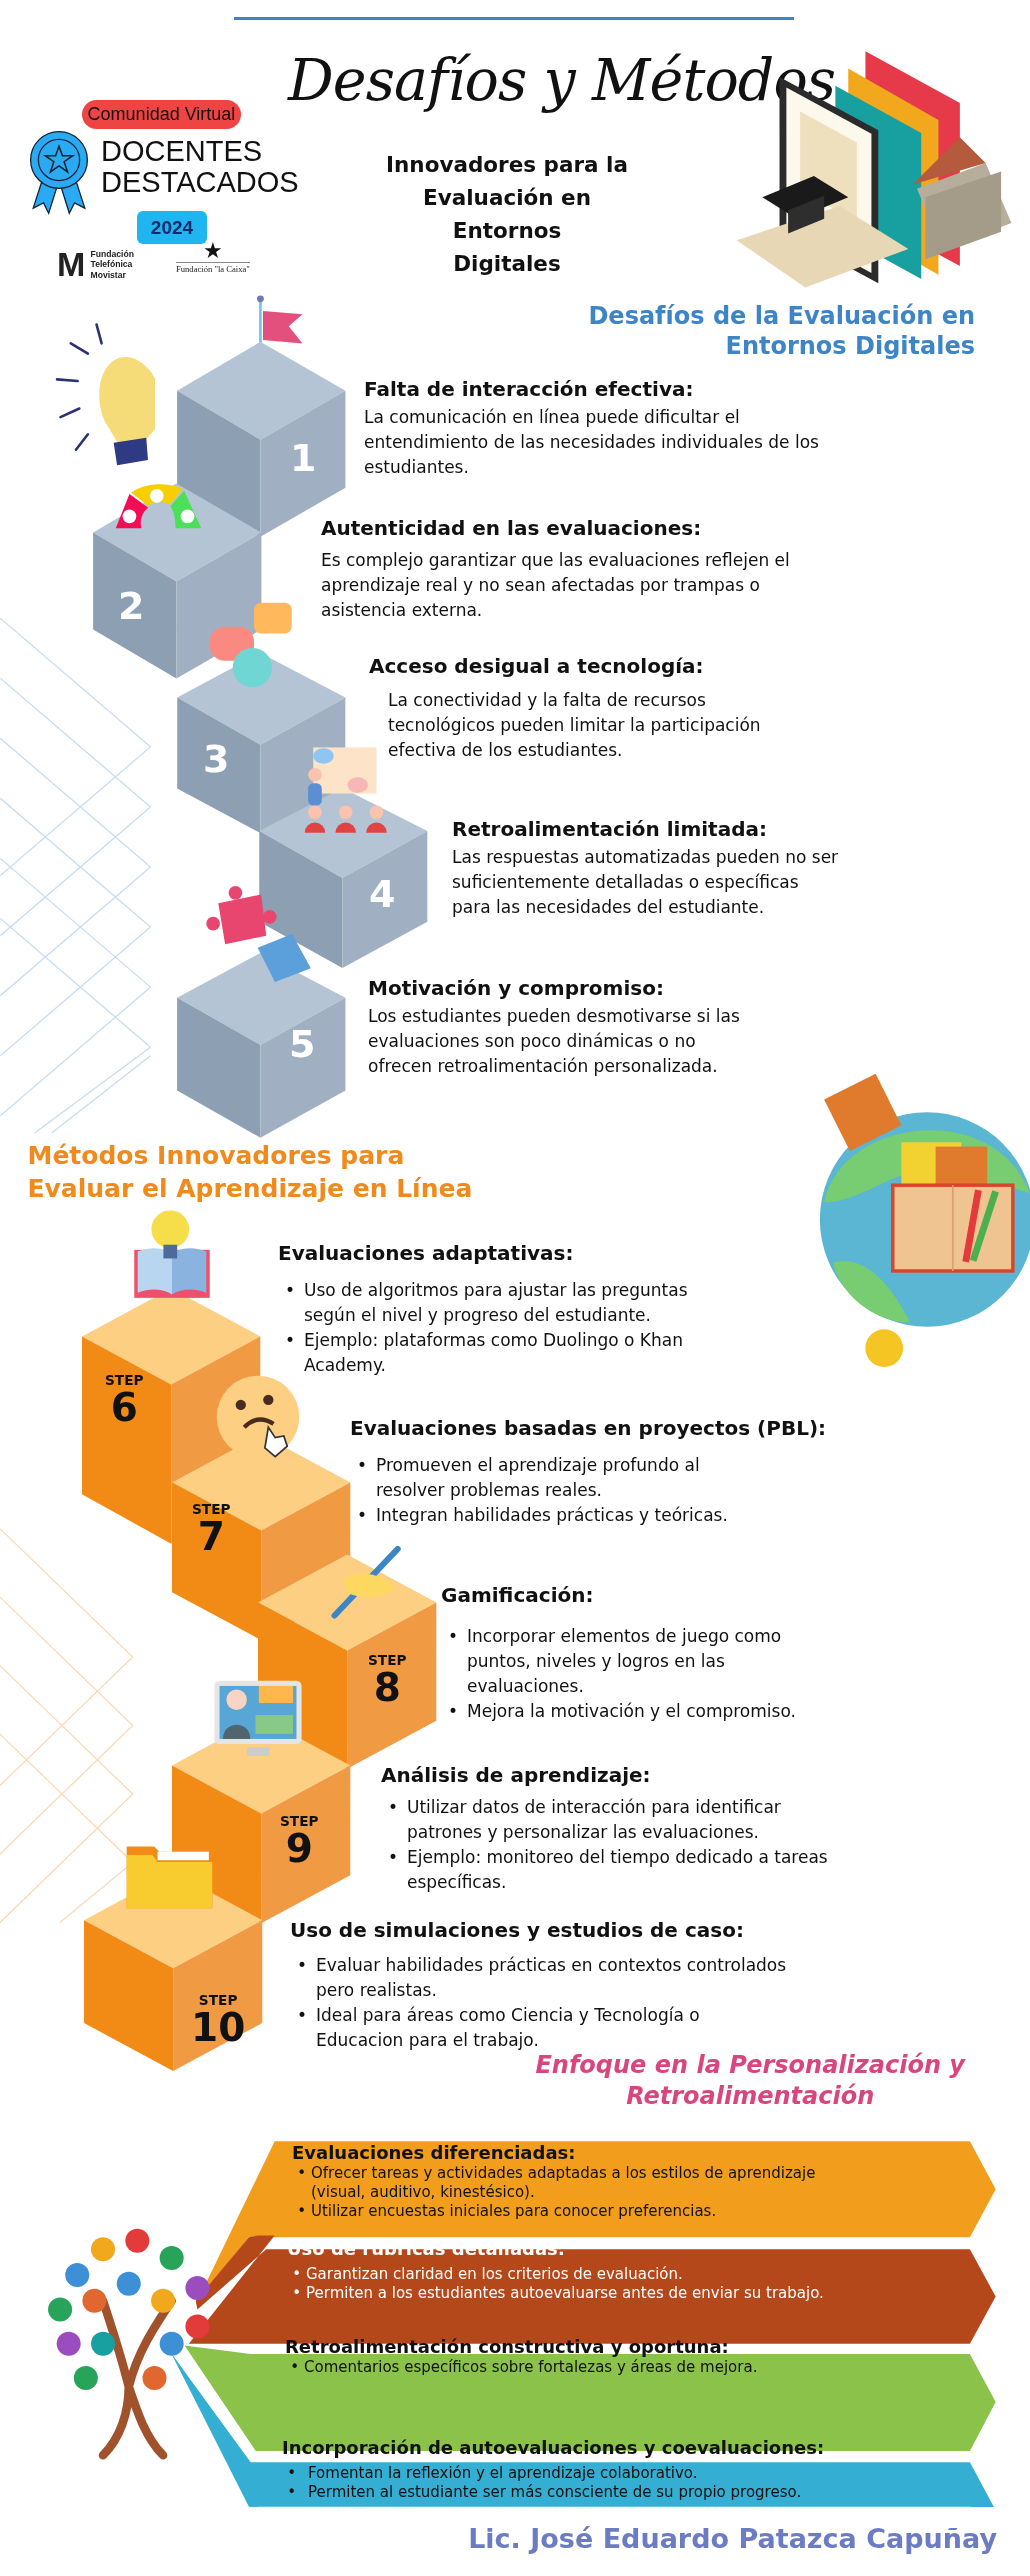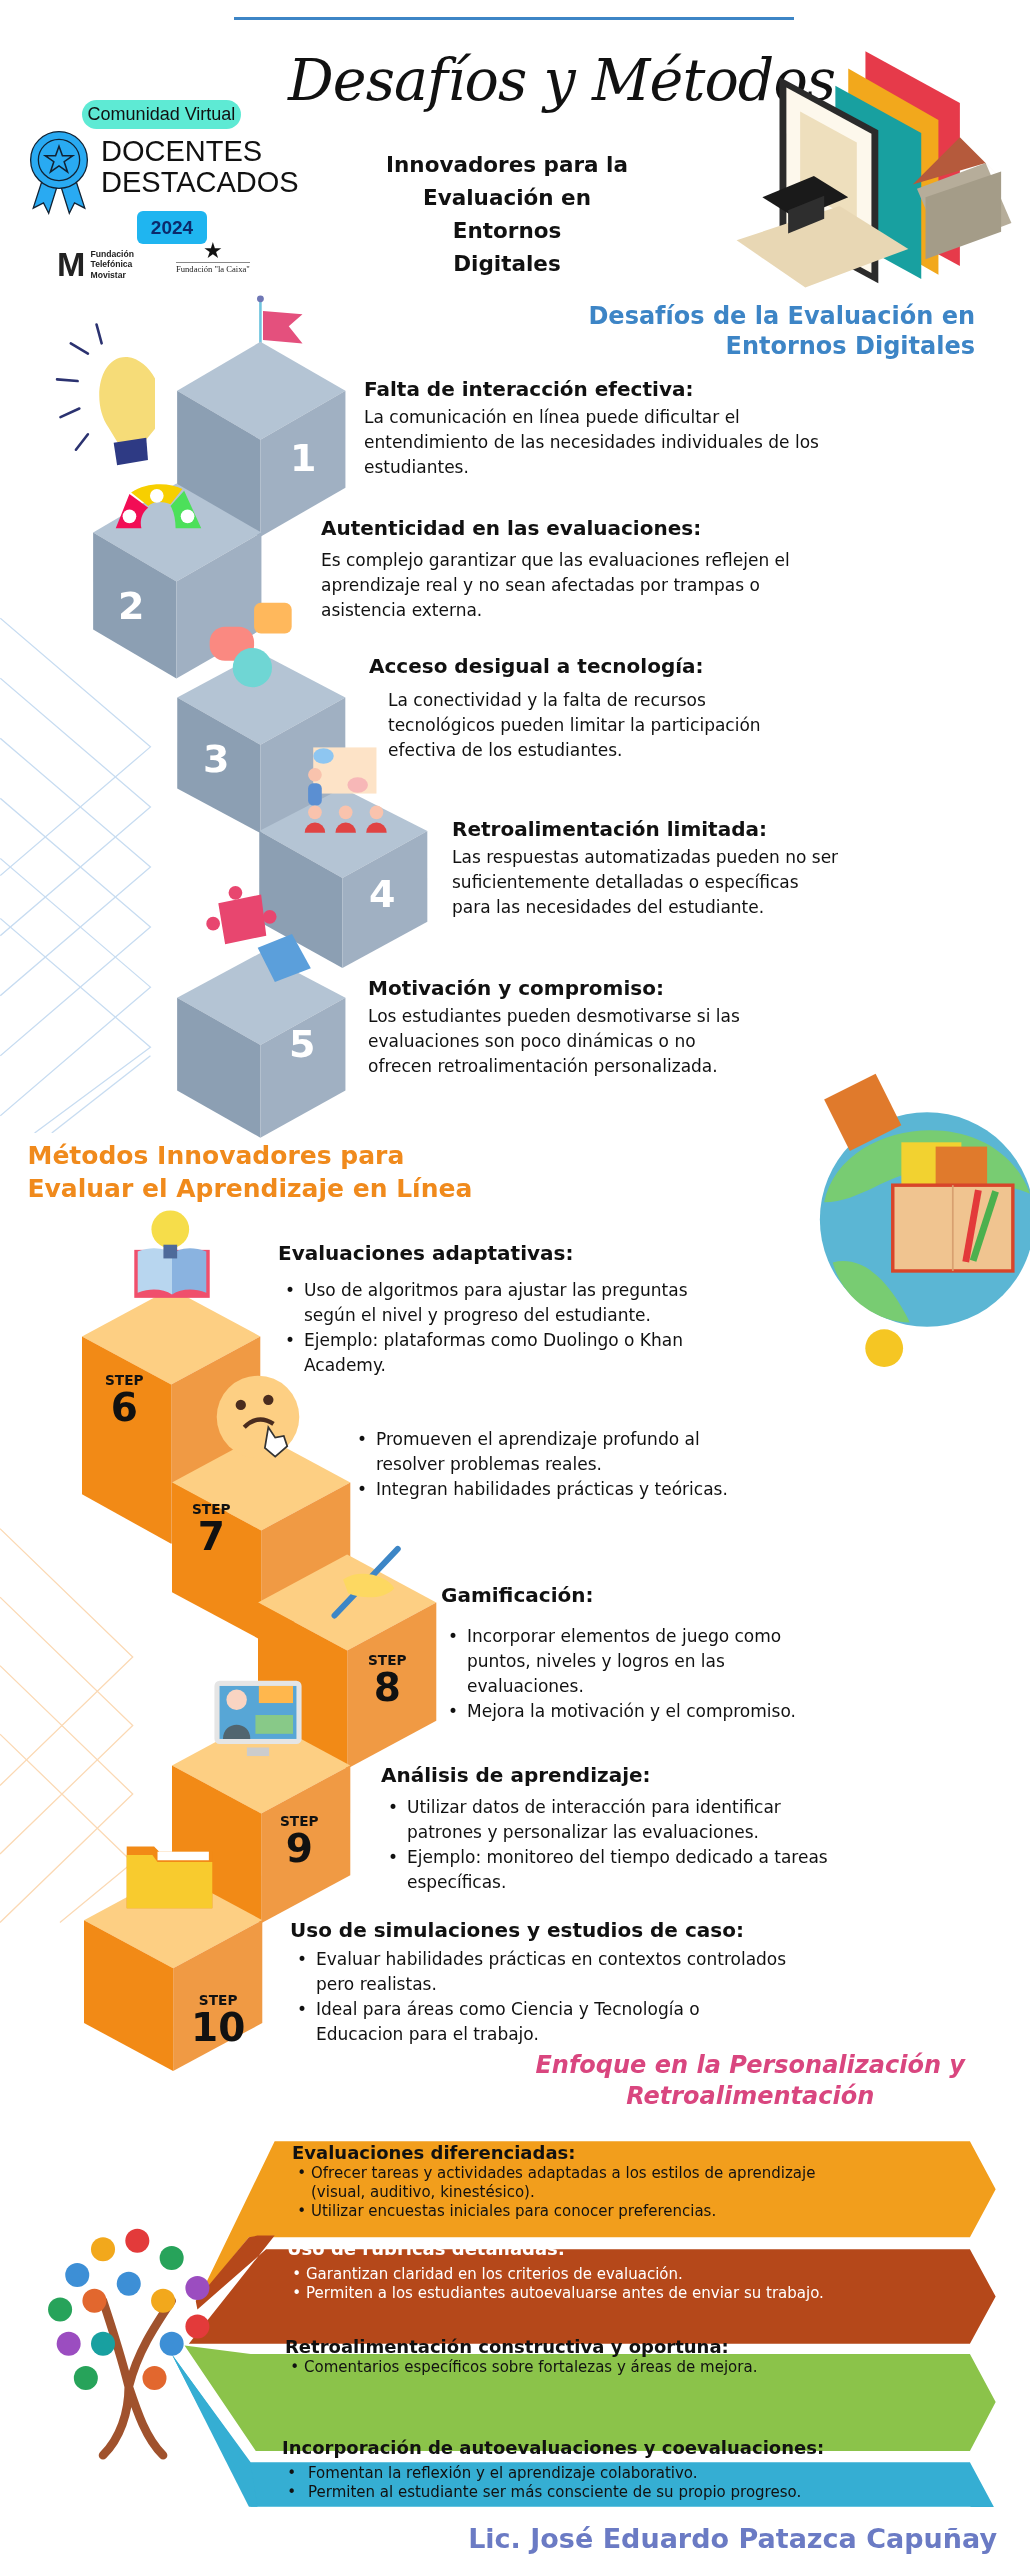--- a/index.html
+++ b/index.html
@@ -2,21 +2,21 @@
 <html style="font-size:13.7px"><head>
 <meta charset="utf-8">
 <style>
   * { margin: 0; padding: 0; box-sizing: border-box; }
   html, body { width: 1030px; height: 2576px; background: #ffffff; overflow: hidden; }
   body { position: relative; font-family: "DejaVu Sans", sans-serif; color: #111; }
   .abs { position: absolute; }
   .topline { left: 234px; top: 17px; width: 560px; height: 3.4px; background: #3d85c6; }
 
   
-  .badge-pill { left: 82px; top: 100px; width: 159px; height: 29px; background: #5eead4; border-radius: 14.6px;
+  .badge-pill { left: 82px; top: 100px; width: 159px; height: 29px; background: #ef4444; border-radius: 14.6px;
     font-family: "Liberation Sans", sans-serif; font-size: 18px; text-align: center; line-height: 29px; color: #111; }
   .medal { left: 27.5px; top: 129px; width: 62px; height: 86px; }
   .docentes { left: 101px; top: 136px; font-family: "Liberation Sans", sans-serif; font-size: 29px; line-height: 31px; color: #111; }
   .docentes .l2 { font-weight: normal; }
   .year { left: 137px; top: 211px; width: 70px; height: 33px; background: #1fb5f0; border-radius: 6px;
     font-family: "Liberation Sans", sans-serif; font-weight: bold; font-size: 19px; text-align: center; line-height: 33px; color: #0b2a6b; }
   .movistar { left: 57px; top: 249px; }
   .movistar .m { font-family: "Liberation Sans", sans-serif; font-weight: bold; font-size: 34px; color: #222; line-height: 31px; float: left; }
   .movistar .t { font-family: "Liberation Sans", sans-serif; font-size: 8.6px; line-height: 10.3px; color: #222; margin-left: 5.2px; float: left; font-weight: bold; }
   .caixa { left: 176px; top: 240px; text-align: center; }
@@ -360,20 +360,21 @@
 </div>
 
 <div class="abs item" style="left:278px;top:1240px;width:515px">
   <h3>Evaluaciones adaptativas:</h3>
   <ul style="margin-top:12px">
     <li><span>Uso de algoritmos para ajustar las preguntas</span><br><span>según el nivel y progreso del estudiante.</span></li>
     <li><span>Ejemplo: plataformas como Duolingo o Khan</span><br><span>Academy.</span></li>
   </ul>
 </div>
 <div class="abs item" style="left:350px;top:1415px;width:532px">
+  <h3>Evaluaciones basadas en proyectos (PBL):</h3>
   <ul style="margin-top:12px">
     <li><span>Promueven el aprendizaje profundo al</span><br><span>resolver problemas reales.</span></li>
     <li><span>Integran habilidades prácticas y teóricas.</span></li>
   </ul>
 </div>
 <div class="abs item" style="left:441px;top:1582px;width:515px">
   <h3>Gamificación:</h3>
   <ul style="margin-top:16px">
     <li><span>Incorporar elementos de juego como</span><br><span>puntos, niveles y logros en las</span><br><span>evaluaciones.</span></li>
     <li><span>Mejora la motivación y el compromiso.</span></li>
@@ -381,21 +382,21 @@
 </div>
 <div class="abs item" style="left:381px;top:1762px;width:567px">
   <h3>Análisis de aprendizaje:</h3>
   <ul style="margin-top:6.9px">
     <li><span>Utilizar datos de interacción para identificar</span><br><span>patrones y personalizar las evaluaciones.</span></li>
     <li><span>Ejemplo: monitoreo del tiempo dedicado a tareas</span><br><span>específicas.</span></li>
   </ul>
 </div>
 <div class="abs item" style="left:290px;top:1917px;width:653px">
   <h3>Uso de simulaciones y estudios de caso:</h3>
-  <ul style="margin-top:4px">
+  <ul style="margin-top:10px">
     <li><span>Evaluar habilidades prácticas en contextos controlados</span><br><span>pero realistas.</span></li>
     <li><span>Ideal para áreas como Ciencia y Tecnología o</span><br><span>Educacion para el trabajo.</span></li>
   </ul>
 </div>
 
 <div class="abs sec-pink">
   <div>Enfoque en la Personalización y</div>
   <div>Retroalimentación</div>
 </div>
 

